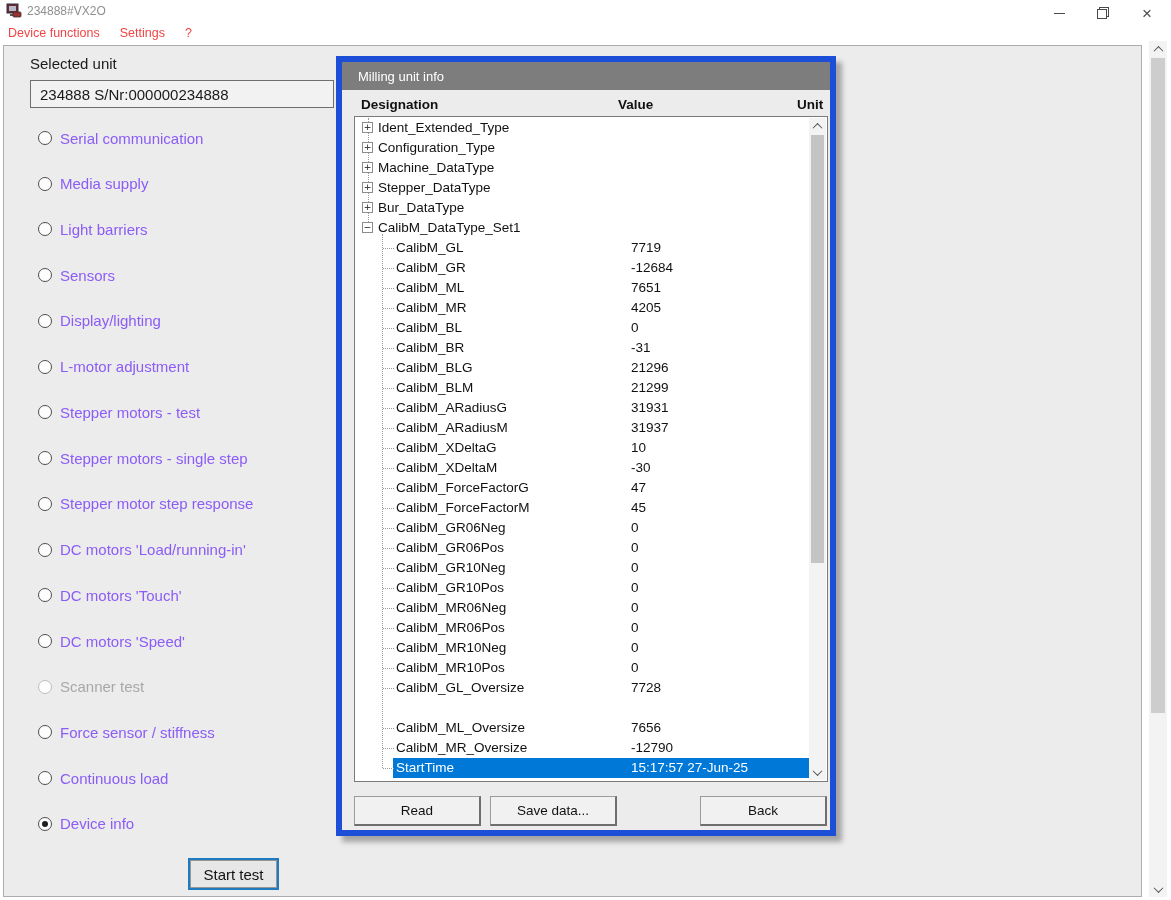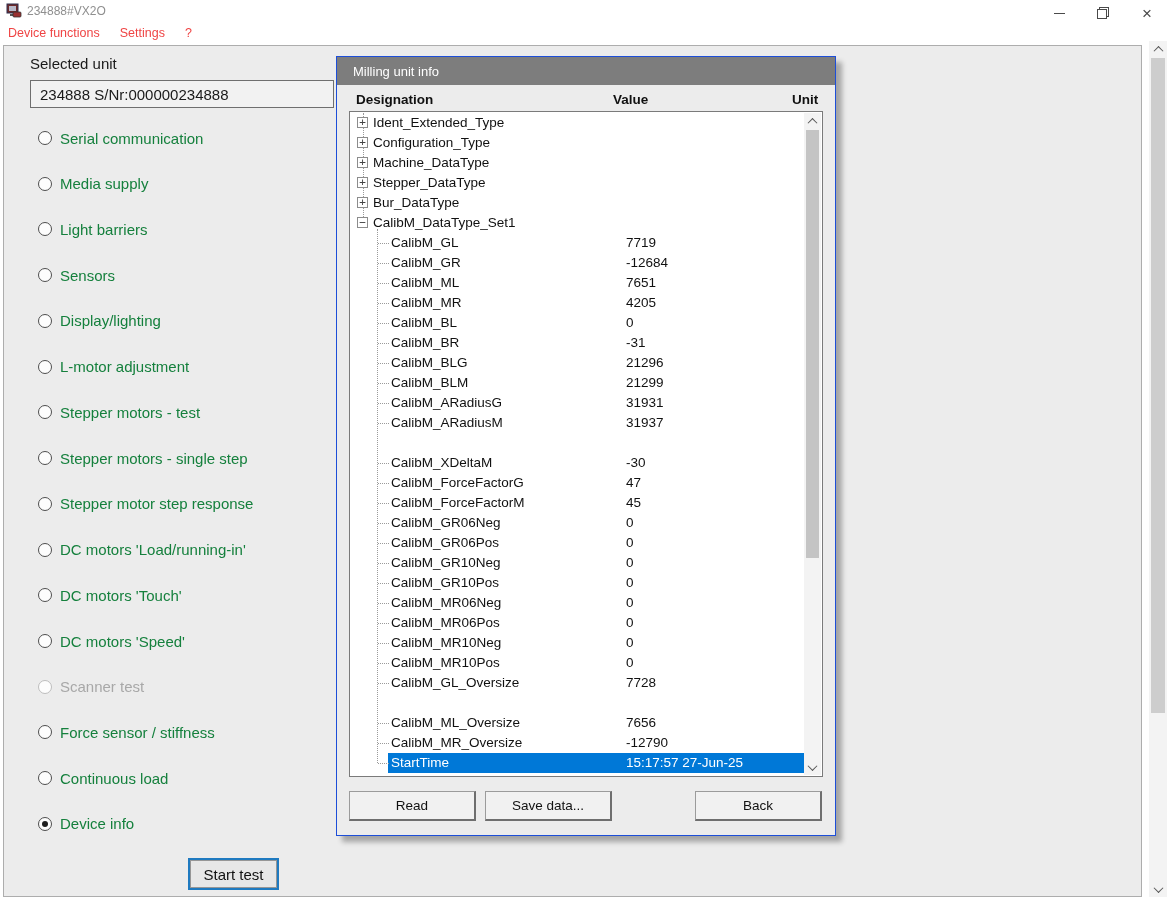--- a/index.html
+++ b/index.html
@@ -28,37 +28,37 @@
     border:1px solid #adadad;background:#ececec;}
   #selected-unit-label{position:absolute;left:26px;top:9px;font-size:15px;color:#1a1a1a;}
   #unit-field{position:absolute;left:26px;top:34px;width:304px;height:28px;background:#f2f2f2;
     border:1px solid #6f6f6f;font-size:15px;color:#1a1a1a;padding:0 0 0 9px;font-family:"Liberation Sans",sans-serif;}
   .radio-row{position:absolute;left:34px;height:18px;display:flex;align-items:center;}
   .radio-circle{width:14px;height:14px;border:1px solid #4e4e4e;border-radius:50%;background:#fdfdfd;
     margin-right:8px;position:relative;flex:none;}
   .radio-row.selected .radio-circle::after{content:"";position:absolute;left:3px;top:3px;width:6px;height:6px;
     border-radius:50%;background:#1f1f1f;}
   .radio-row.disabled .radio-circle{border-color:#bdbdbd;}
-  .radio-label{font-size:15px;color:#15803d;white-space:nowrap;}
+  .radio-label{font-size:15px;color:#8b5cf6;white-space:nowrap;}
   .radio-row.disabled .radio-label{color:#a8a8a8;}
   #start-btn{position:absolute;left:184px;top:812px;width:91px;height:32px;
     border:2px solid var(--focus_blue);background:#e7e7e7;box-shadow:inset 0 0 0 1px #969696;
     display:flex;align-items:center;justify-content:center;font-size:15px;color:#111;}
 
   
   .vscroll-main{position:absolute;right:4px;top:41px;width:18px;height:856px;background:#f3f3f3;}
   .sb-arrow{position:absolute;left:0;width:100%;height:16px;display:flex;align-items:center;justify-content:center;}
   .chev{width:7px;height:7px;border-left:1.4px solid #555;border-top:1.4px solid #555;}
   .chev.up{transform:rotate(45deg) translate(1px,1px);}
   .chev.down{transform:rotate(225deg) translate(1px,1px);}
   .sb-thumb{position:absolute;left:2px;right:2px;background:#cdcdcd;}
 
   
   #dialog{position:absolute;left:336px;top:56px;width:500px;height:780px;background:#ececec;
-    border:1px solid #1d4ed8;box-shadow:6px 6px 5px rgba(0,0,0,0.30);}
+    border:6px solid #1d4ed8;box-shadow:6px 6px 5px rgba(0,0,0,0.30);}
   #dlg-titlebar{position:absolute;left:0;top:0;width:100%;height:28px;background:var(--dialog_titlebar);
     display:flex;align-items:center;}
   #dlg-title{color:#ffffff;font-size:13px;padding-left:16px;}
   #dlg-body{position:absolute;left:0;top:28px;right:0;bottom:0;}
   .col-hdr{position:absolute;top:7px;font-size:13.5px;font-weight:bold;color:#111;}
   #hdr-designation{left:19px;}
   #hdr-value{left:276px;}
   #hdr-unit{left:455px;}
 
   #tree{position:absolute;left:12px;top:26px;width:474px;height:666px;background:#ffffff;border:1px solid #7a7a7a;}
@@ -279,20 +279,25 @@
             <div class="trow child" style="top: 280px;">
               <div class="hline"></div>
               <span class="tlabel">CalibM_ARadiusG</span>
               <span class="tvalue">31931</span>
             </div>
             <div class="trow child" style="top: 300px;">
               <div class="hline"></div>
               <span class="tlabel">CalibM_ARadiusM</span>
               <span class="tvalue">31937</span>
             </div>
+            <div class="trow child" style="top: 320px;">
+              <div class="hline"></div>
+              <span class="tlabel">CalibM_XDeltaG</span>
+              <span class="tvalue">10</span>
+            </div>
             <div class="trow child" style="top: 340px;">
               <div class="hline"></div>
               <span class="tlabel">CalibM_XDeltaM</span>
               <span class="tvalue">-30</span>
             </div>
             <div class="trow child" style="top: 360px;">
               <div class="hline"></div>
               <span class="tlabel">CalibM_ForceFactorG</span>
               <span class="tvalue">47</span>
             </div>

